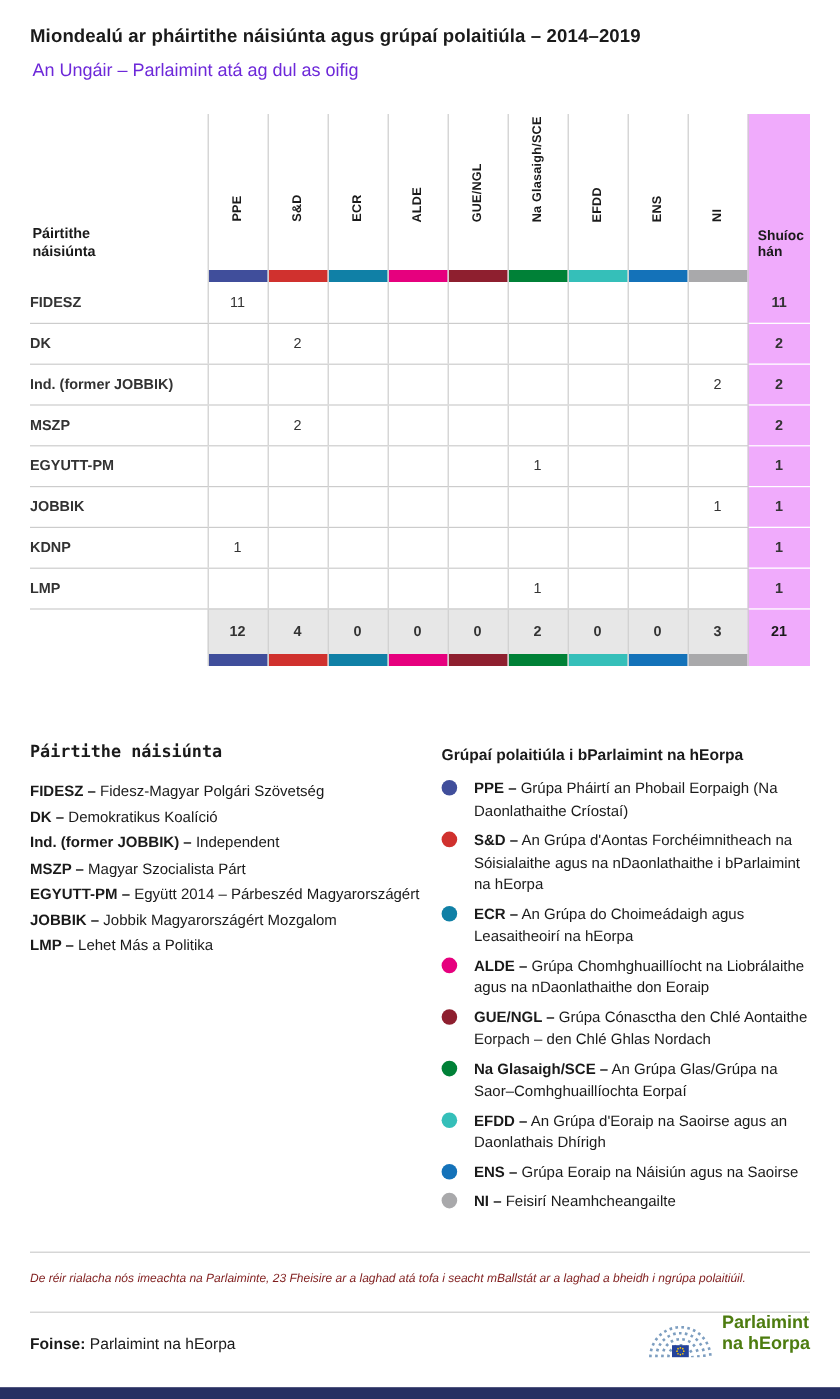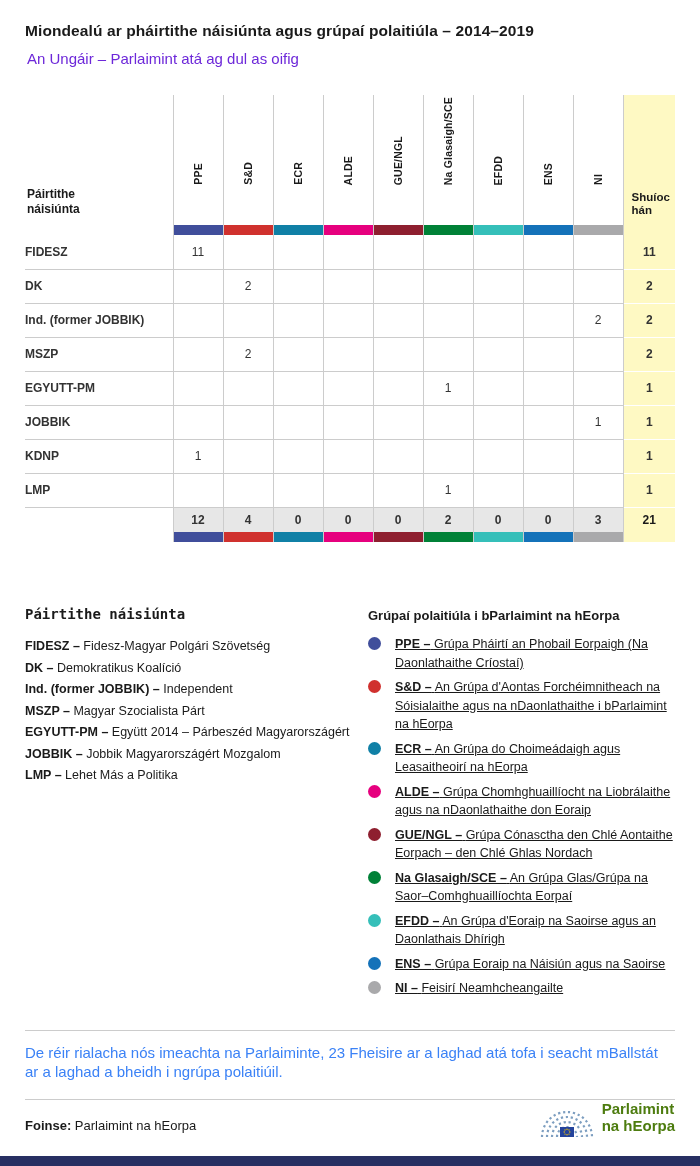--- a/index.html
+++ b/index.html
@@ -15,44 +15,44 @@
   table.seats { border-collapse: collapse; table-layout: fixed; margin-top: 28px; }
   table.seats td { padding: 0; }
   .gcell { border-left: 1px solid #cccccc; }
   tr.hdr td { height: 130px; vertical-align: bottom; }
   .vlabel {
     writing-mode: vertical-rl; transform: rotate(180deg);
     font-weight: bold; font-size: 10.5px; letter-spacing: .2px;
     margin: 0 auto 40px auto; white-space: nowrap;
   }
   .rowhdr { font-weight: bold; font-size: 12px; line-height: 15px; width: 84px; padding: 0 0 8px 2px; }
-  .seatsbg { background: #fef9c3; }
+  .seatsbg { background: #f0abfc; }
   .seatshdr { font-weight: bold; font-size: 11.5px; line-height: 13px; width: 47px;
               word-break: break-all; padding: 0 0 8px 8px; }
   tr.barrow td { height: 10px; }
   .cbar { height: 10px; width: 100%; }
   tr.brow td { height: 34px; border-bottom: 1px solid #cccccc; font-size: 12px; color: #333; }
   tr.brow td.seatsbg { border-bottom: 1px solid #ffffff; }
   td.party { font-weight: bold; color: #1a1a1a; font-size: 12px; text-align: left; padding-left: 2px; }
   td.val { text-align: center; }
   td.sval { text-align: center; font-weight: bold; color: #1a1a1a; }
-  tr.totrow td { height: 25px; font-size: 12px; }
+  tr.totrow td { height: 38px; font-size: 12px; }
   tr.totrow td.tot { background: #e7e7e7; text-align: center; font-weight: bold; color: #333; }
 
   .legend { display: flex; margin-top: 64px; }
   .leg-left { width: 343px; flex: none; }
   .leg-left h3 { font-family: "DejaVu Sans Mono", monospace; font-size: 14px; font-weight: bold; margin: 0 0 14px 0; }
   .pitem { font-size: 12.5px; line-height: 21.5px; }
   .leg-right { flex: 1; }
   .leg-right h3 { font-size: 13px; font-weight: bold; margin: 2px 0 12px 0; }
-  .gitem { position: relative; padding-left: 27px; margin-bottom: 6px; font-size: 12.5px; line-height: 18.5px; text-decoration: underline; }
+  .gitem { position: relative; padding-left: 27px; margin-bottom: 6px; font-size: 12.5px; line-height: 18.5px; }
   .dot { position: absolute; left: 0; top: 2px; width: 13px; height: 13px; border-radius: 50%; }
 
   .footnote { margin-top: 26px; border-top: 1px solid #cccccc; padding-top: 12px;
-              font-size: 15px; line-height: 19px; color: #3b82f6; }
+              font-size: 10px; line-height: 19px; color: #7f1d1d; font-style: italic; }
   .source { margin-top: 18px; border-top: 1px solid #cccccc; padding-top: 10px;
             display: flex; justify-content: space-between; align-items: flex-start; }
   .source-text { font-size: 13px; padding-top: 8px; }
   .ep-logo { display: flex; align-items: center; gap: 8px; margin-top: -14px; }
   .logo-text { font-weight: bold; font-size: 15px; line-height: 16.5px; color: #4d7c0f; }
   .bottom-bar { position: absolute; left: 0; bottom: 0; width: 700px; height: 10px; }
 </style>
 </head>
 <body>
 

